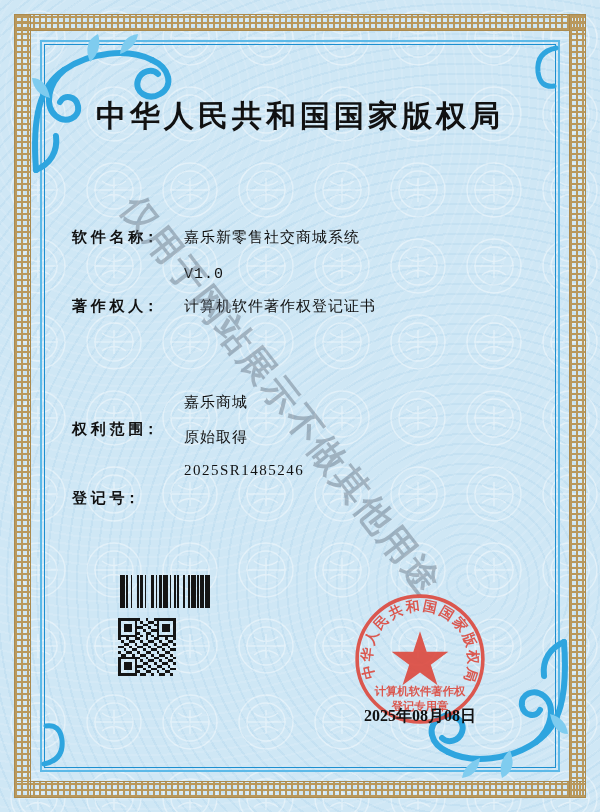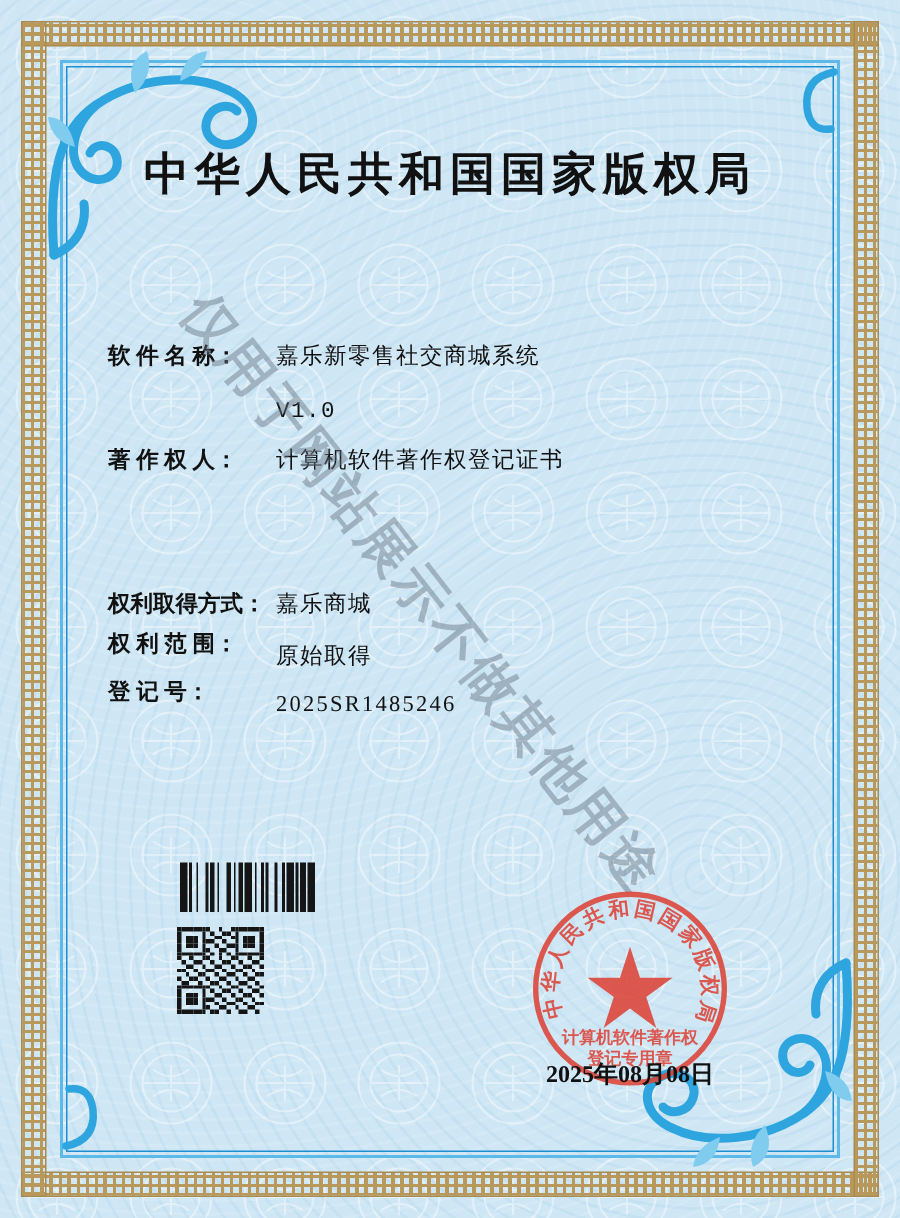--- a/index.html
+++ b/index.html
@@ -125,27 +125,26 @@
   <div class="title title1">中华人民共和国国家版权局</div>
 
 
   <div class="field-label" style="top:228px">软 件 名 称：</div>
   <div class="field-value" style="top:228px">嘉乐新零售社交商城系统</div>
   <div class="field-value" style="top:266px; font-family:'Liberation Mono','DejaVu Sans Mono',monospace;">V1.0</div>
 
   <div class="field-label" style="top:297px">著 作 权 人：</div>
   <div class="field-value" style="top:297px">计算机软件著作权登记证书</div>
 
-  <div class="field-label" style="top:393px">权利取得方式：</div>
   <div class="field-value" style="top:393px">嘉乐商城</div>
 
   <div class="field-label" style="top:420px">权 利 范 围：</div>
   <div class="field-value" style="top:428px">原始取得</div>
 
-  <div class="field-label" style="top:452px">登   记   号：</div>
+  <div class="field-label" style="top:489px">登   记   号：</div>
   <div class="field-value" style="top:462px; letter-spacing:1.5px;">2025SR1485246</div>
 
 
   <div class="barcode">
       <span style="height: 100%; flex: 0 0 4.65517px; background: rgb(21, 21, 21);"></span>
       <span style="height: 100%; flex: 0 0 1.55172px; background: transparent;"></span>
       <span style="height: 100%; flex: 0 0 1.55172px; background: rgb(21, 21, 21);"></span>
       <span style="height: 100%; flex: 0 0 3.10345px; background: transparent;"></span>
       <span style="height: 100%; flex: 0 0 1.55172px; background: rgb(21, 21, 21);"></span>
       <span style="height: 100%; flex: 0 0 4.65517px; background: transparent;"></span>

